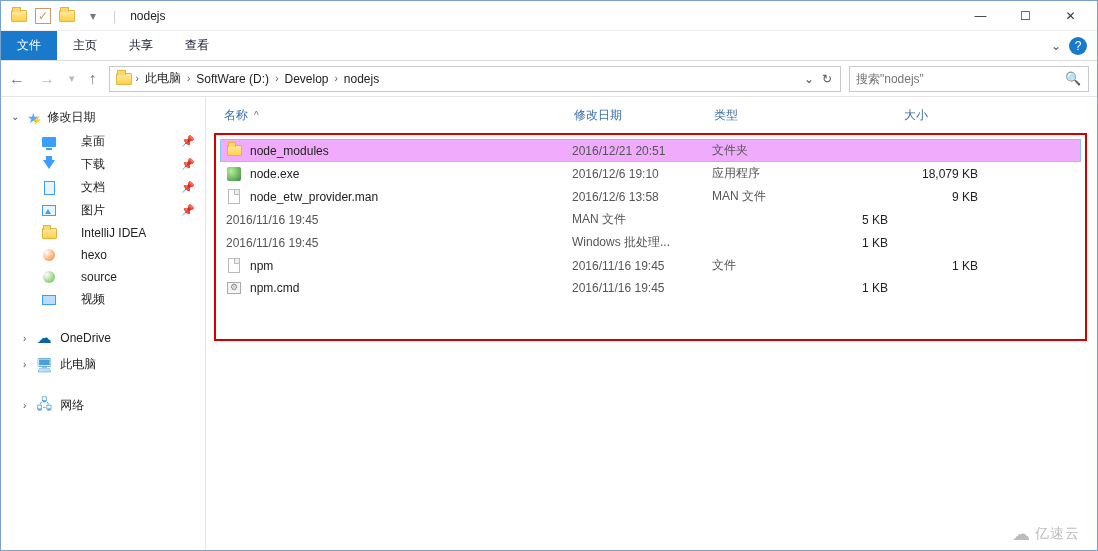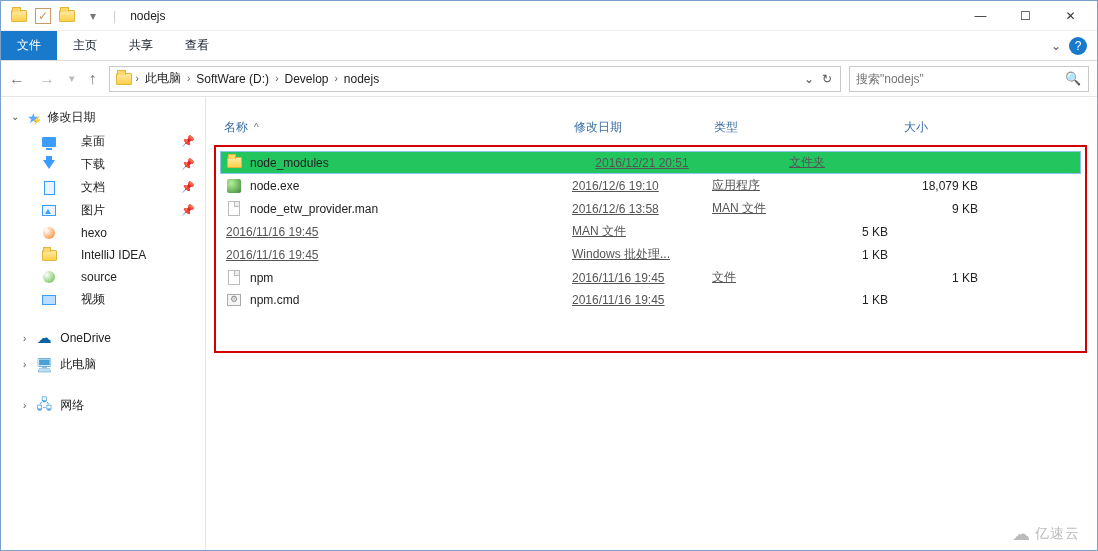--- a/index.html
+++ b/index.html
@@ -61,28 +61,28 @@
 .pc { color:#4b9fd6; font-size:14px;}
 .net { color:#4b9fd6; font-size:14px;}
 .dot-o { width:12px; height:12px; border-radius:50%; background: radial-gradient(circle at 30% 30%, #fff, #ff7b1a); display:inline-block;}
 .dot-g { width:12px; height:12px; border-radius:50%; background: radial-gradient(circle at 30% 30%, #fff, #5dbb3a); display:inline-block;}
 .fgl { display:inline-block; width:15px; height:11px; background:linear-gradient(#ffe9a6,#ffcf47); border:1px solid #e0b73a; border-radius:1px; position:relative;}
 .fgl:before{content:""; position:absolute; top:-4px; left:0; width:6px; height:4px; background:#ffd76a; border:1px solid #e0b73a; border-bottom:none;}
 .vid { width:14px; height:10px; background:#bcddff; border:1px solid #3d9dff; display:inline-block; position:relative;}
 
 
 .content { flex:1; padding: 6px 10px 10px 8px; overflow:auto;}
-.columns { display:grid; grid-template-columns: 350px 140px 190px 90px; padding: 4px 10px; color:#3a6ea5; font-size:12px; border-bottom:1px solid transparent;margin-top:12px;}
+.columns { display:grid; grid-template-columns: 350px 140px 190px 90px; padding: 4px 10px; color:#3a6ea5; font-size:12px; border-bottom:1px solid transparent;}
 .col-sort { font-size:10px; color:#777; margin-left:6px;}
 .redbox { border:2px solid #d40000; padding: 4px 4px 40px 4px; margin-top:4px;}
 .row { display:grid; grid-template-columns: 346px 140px 190px 90px; padding:3px 6px; font-size:12px; align-items:center;}
-.row.selected { background:#22c55e; outline:1px solid #8cc7f2; outline-offset:-1px;text-align:center;}
+.row.selected { background:#f0abfc; outline:1px solid #8cc7f2; outline-offset:-1px;}
 .cell-name { display:flex; align-items:center; gap:8px;}
 .cell-size { text-align:right; padding-right:14px;}
-.cell-date, .cell-type { color:#555;text-decoration:underline; }
+.cell-date, .cell-type { color:#555; }
 .filedoc { width:12px; height:15px; border:1px solid #bbb; background:#fff; display:inline-block; position:relative;}
 .filedoc:after{content:""; position:absolute; top:0; right:0; width:4px; height:4px; background:#eee; border-left:1px solid #bbb; border-bottom:1px solid #bbb;}
 .batfile { width:14px; height:12px; border:1px solid #aaa; background:#f5f5f5; display:inline-block; position:relative;}
 .batfile:before{content:"⚙"; position:absolute; font-size:9px; left:2px; top:-1px; color:#888;}
 .nodeexe { width:14px; height:14px; display:inline-block; background: radial-gradient(circle at 30% 30%, #b4f29a, #3c873a); border-radius:2px;}
 
 .watermark { position:absolute; right:18px; bottom:6px; color:#bbb; font-size:14px; letter-spacing:1px; display:flex; align-items:center; gap:4px; pointer-events:none;}
 .watermark .cloud{ font-size:18px;}
 </style>
 </head>
@@ -183,29 +183,29 @@
           </div>
         <div class="side-item">
             <span class="icn">
               <span class="pic"></span>
             </span>
             <span>图片</span>
             <span class="pin">📌</span>
           </div>
         <div class="side-item">
             <span class="icn">
+              <span class="fgl"></span>
+            </span>
+            <span>IntelliJ IDEA</span>
+          </div>
+        <div class="side-item">
+            <span class="icn">
               <span class="dot-o"></span>
             </span>
             <span>hexo</span>
-          </div>
-        <div class="side-item">
-            <span class="icn">
-              <span class="fgl"></span>
-            </span>
-            <span>IntelliJ IDEA</span>
           </div>
         <div class="side-item">
             <span class="icn">
               <span class="dot-g"></span>
             </span>
             <span>source</span>
           </div>
         <div class="side-item">
             <span class="icn">
               <span class="vid"></span>

